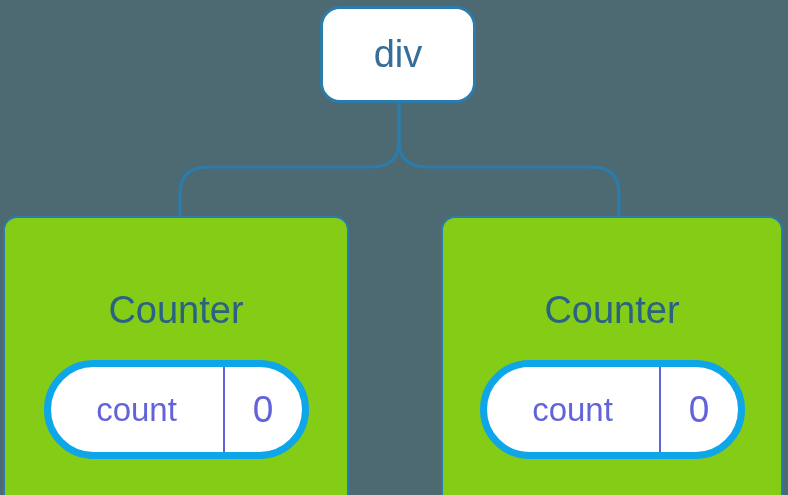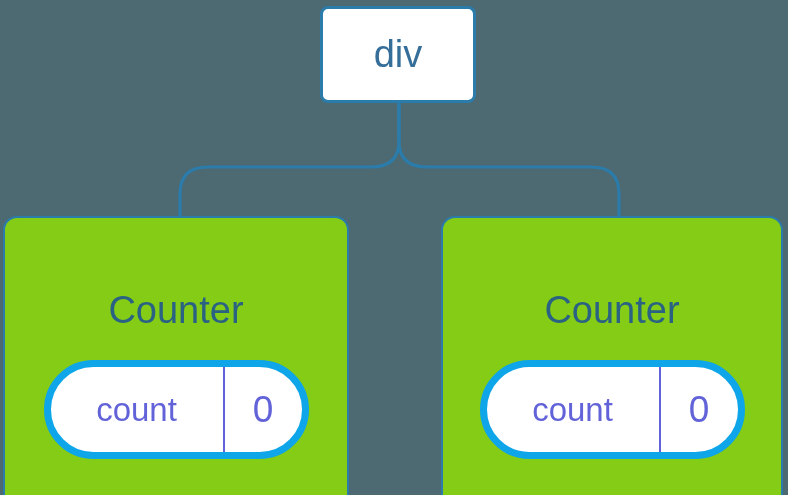--- a/index.html
+++ b/index.html
@@ -30,21 +30,21 @@
     stroke-linecap: round;
   }
   .root-node {
     position: absolute;
     left: 320px;
     top: 6px;
     width: 156px;
     height: 97px;
     background: #ffffff;
     border: 3px solid #2b7cab;
-    border-radius: 8px;
+    border-radius: 20px;
     box-sizing: border-box;
     display: flex;
     align-items: center;
     justify-content: center;
     font-size: 38px;
     font-weight: 500;
     color: #356e99;
   }
   .card {
     position: absolute;

